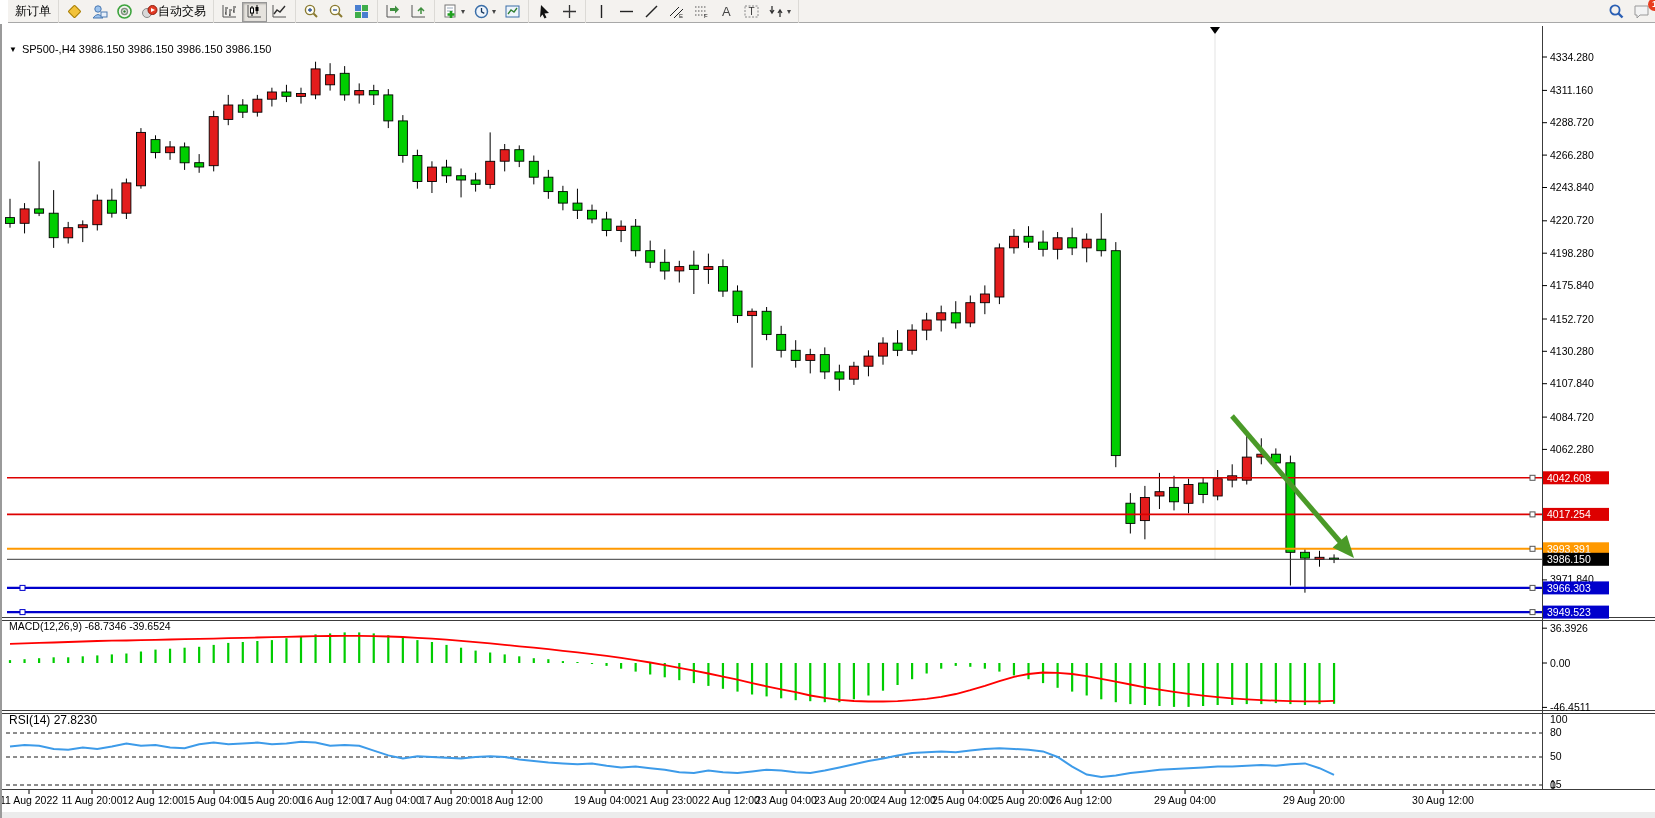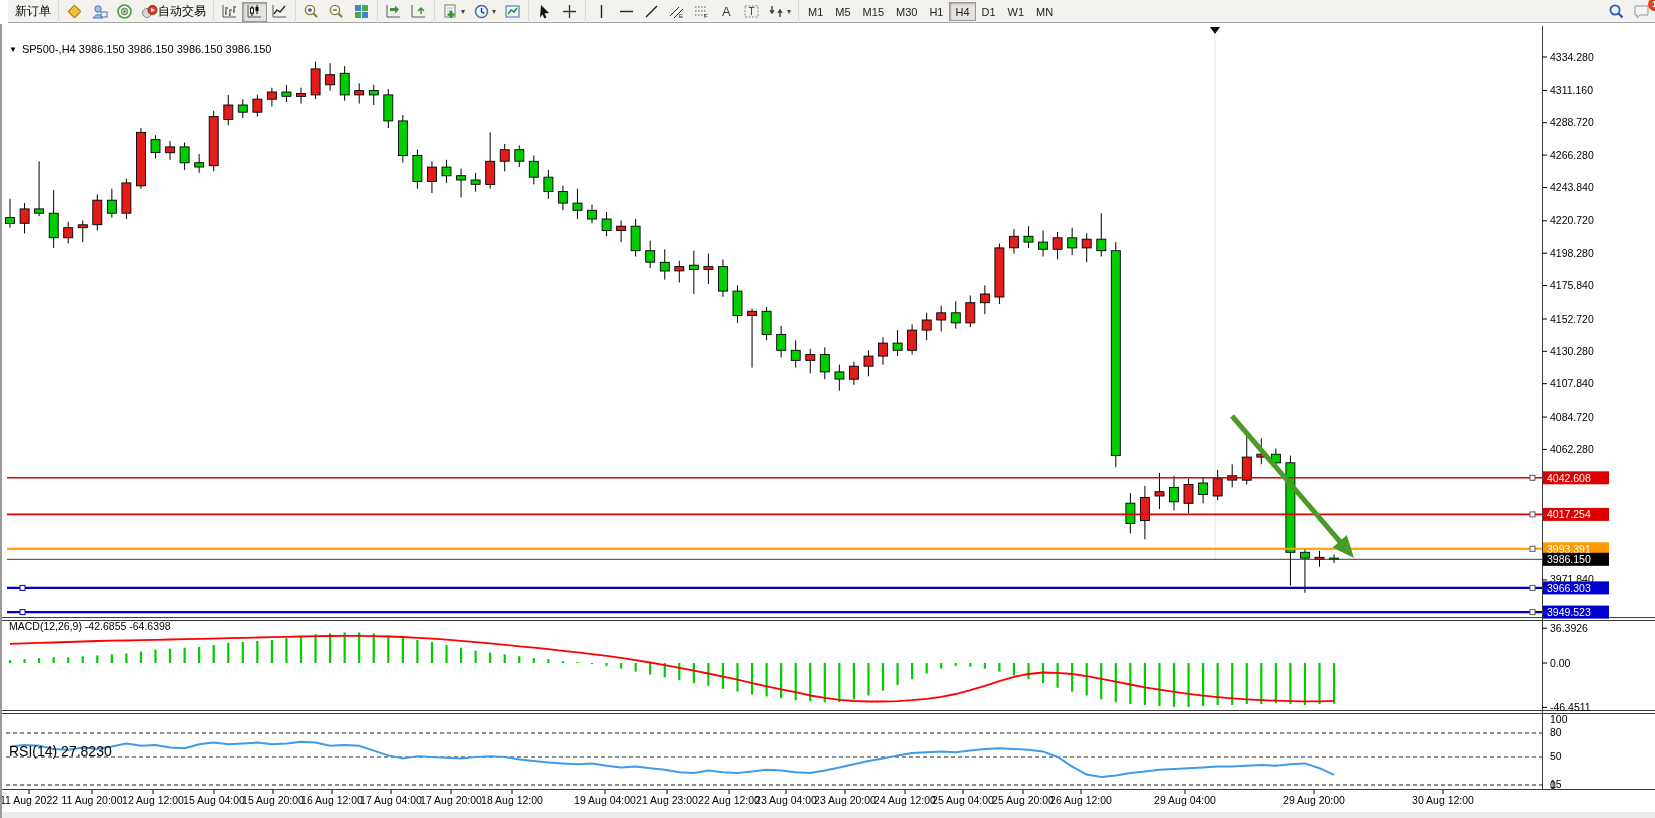--- a/index.html
+++ b/index.html
@@ -23,21 +23,21 @@
                 font-weight:bold; border-radius:7px; min-width:13px; height:13px; line-height:13px;
                 text-align:center; padding:0 2px; }
   
   .chart-window { position:absolute; top:24px; left:0; width:1655px; height:794px; background:#fff;
                   border-left:2px solid #9a9a9a; }
   #chart-svg { position:absolute; top:0; left:0; z-index:1; font-family:"Liberation Sans", sans-serif; }
   .overlay-label { position:absolute; z-index:3; font-size:11px; color:#000; white-space:nowrap; }
   .chart-title { top:19px; left:7px; }
   .chart-title .tri { font-size:8px; margin-right:5px; vertical-align:1px; }
   .macd-label { top:596px; left:7px; font-size:10.5px; }
-  .rsi-label  { top:719px; left:7px; font-size:14px; }
+  .rsi-label  { top:689px; left:7px; font-size:12px; }
 </style>
 </head>
 <body>
 
 <div id="app">
 
   <div class="toolbar">
     <div class="tb-group">
       <div class="tb-btn">
         <span class="tb-text">新订单</span>
@@ -208,31 +208,20 @@
             <text x="5.5" y="12" font-size="10" fill="#333">T</text>
           </svg>
         </div>
       <div class="tb-btn">
         <svg width="17" height="17">
             <path d="M4 3 l0 7 M2 7 l2 3 l2 -3 M12 14 l0 -7 M10 10 l2 -3 l2 3" stroke="#333" fill="none" stroke-width="1.3"></path>
           </svg>
         <span class="caret">▾</span>
       </div>
     </div>
-    <div class="tb-group no-sep" id="tf-container">
-        <div class="tb-btn tf-btn">M1</div>
-        <div class="tb-btn tf-btn">M5</div>
-        <div class="tb-btn tf-btn">M15</div>
-        <div class="tb-btn tf-btn">M30</div>
-        <div class="tb-btn tf-btn">H1</div>
-        <div class="tb-btn tf-btn active">H4</div>
-        <div class="tb-btn tf-btn">D1</div>
-        <div class="tb-btn tf-btn">W1</div>
-        <div class="tb-btn tf-btn">MN</div>
-      </div>
     <div class="spacer"></div>
     <div class="tb-group no-sep" style="padding-right:8px">
       <div class="tb-btn">
         <svg width="17" height="17">
             <circle cx="7" cy="7" r="4.6" fill="none" stroke="#2a5fb4" stroke-width="1.8"></circle>
             <line x1="10.5" y1="10.5" x2="14.5" y2="14.5" stroke="#2a5fb4" stroke-width="2.4"></line>
           </svg>
       </div>
       <div class="tb-btn" style="position:relative">
         <svg width="18" height="17">
@@ -662,16 +651,16 @@
           <text x="1312" y="804">29 Aug 20:00</text>
           <line x1="1441" y1="790" x2="1441" y2="794" stroke="#000"></line>
           <text x="1441" y="804">30 Aug 12:00</text>
         </g>
         <rect x="0" y="812" width="1653" height="6" fill="#ececec"></rect>
       </svg>
 
     <div class="overlay-label chart-title">
       <span class="tri">▼</span><span>SP500-,H4  3986.150 3986.150 3986.150 3986.150</span>
     </div>
-    <div class="overlay-label macd-label">MACD(12,26,9) -42.6855 -64.6398</div>
+    <div class="overlay-label macd-label">MACD(12,26,9) -68.7346 -39.6524</div>
     <div class="overlay-label rsi-label">RSI(14) 27.8230</div>
   </div>
 </div>
 
 </body></html>

